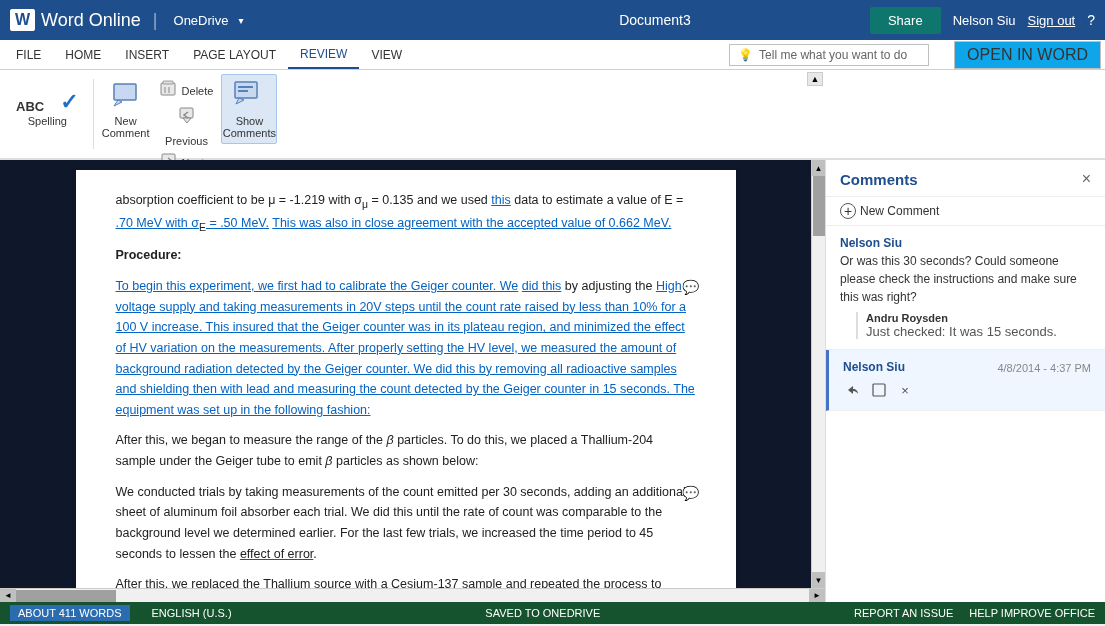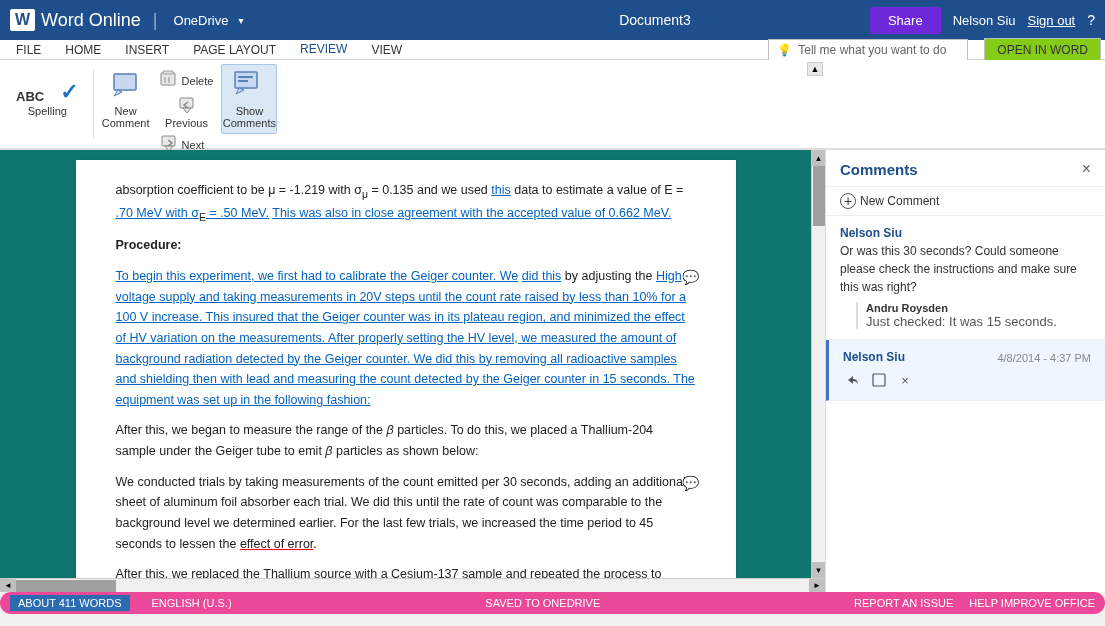--- a/index.html
+++ b/index.html
@@ -48,21 +48,21 @@
       flex: 1;
       text-align: center;
       font-size: 14px;
     }
     #title-bar .right-area {
       display: flex;
       align-items: center;
       gap: 12px;
     }
     #title-bar .share-btn {
-      background: #6d28d9;
+      background: #0f766e;
       color: white;
       border: none;
       padding: 6px 18px;
       font-size: 13px;
       cursor: pointer;
       border-radius: 2px;
     }
     #title-bar .user-name {
       font-size: 13px;
       color: white;
@@ -75,21 +75,21 @@
     }
     #title-bar .help-icon {
       font-size: 14px;
       color: white;
       cursor: pointer;
     }
 
     
     #menu-bar {
       background: white;
-      height: 20px;
+      height: 30px;
       display: flex;
       align-items: center;
       border-bottom: 1px solid #d0d0d0;
       padding: 0 4px;
     }
     .menu-item {
       padding: 6px 12px;
       font-size: 12px;
       cursor: pointer;
       color: #333;
@@ -105,25 +105,25 @@
       background: white;
       border: 1px solid #c0c0c0;
       padding: 3px 8px;
       font-size: 12px;
       color: #666;
       width: 200px;
       cursor: text;
     }
     .tell-me-box .bulb { margin-right: 6px; }
     .open-in-word-btn {
-      margin-left: 16px;
+      margin-left: 25px;
       padding: 4px 12px;
-      background: #84cc16;
+      background: #0ea5e9;
       border: 1px solid #c0c0c0;
-      font-size: 12px;
+      font-size: 16px;
       cursor: pointer;
       color: #333;
     }
 
     
     #ribbon {
       background: white;
       height: 90px;
       border-bottom: 2px solid #ddd;
       display: flex;
@@ -196,21 +196,21 @@
     
     #content-area {
       display: flex;
       height: calc(626px - 40px - 30px - 90px - 24px);
       background: #ebebeb;
     }
 
     
     #document-area {
       flex: 1;
-      background: #0f766e;
+      background: #0f172a;
       overflow-y: auto;
       padding: 10px 20px;
       position: relative;
     }
     #document-page {
       background: white;
       max-width: 660px;
       margin: 0 auto;
       padding: 20px 40px 30px;
       box-shadow: 0 1px 4px rgba(0,0,0,0.15);
@@ -328,28 +328,27 @@
       display: flex;
       align-items: center;
       justify-content: center;
       cursor: pointer;
       color: #555;
       font-size: 13px;
     }
 
     
     #status-bar {
-      background: #ec4899;
+      background: #14532d;
       height: 22px;
       display: flex;
       align-items: center;
       padding: 0 10px;
       color: white;
       font-size: 11px;
-      border-radius: 11px;
     }
     #status-bar .word-count {
       background: #2b6cb0;
       padding: 2px 8px;
       margin-right: 10px;
       font-size: 11px;
     }
     #status-bar .lang { margin-right: auto; padding-left: 12px; }
     #status-bar .saved { flex: 1; text-align: center; }
     #status-bar .right-links {
@@ -439,21 +438,21 @@
           <div class="icon-area" style="font-size:14px;">
             <svg width="18" height="18" viewBox="0 0 18 18" fill="none">
               <rect x="1" y="3" width="14" height="12" rx="1" fill="#e8e8e8" stroke="#888" stroke-width="1"></rect>
               <line x1="5" y1="7" x2="5" y2="13" stroke="#888" stroke-width="1"></line>
               <line x1="9" y1="7" x2="9" y2="13" stroke="#888" stroke-width="1"></line>
               <rect x="3" y="1" width="10" height="3" rx="0.5" fill="#e0e0e0" stroke="#888" stroke-width="0.8"></rect>
             </svg>
           </div>
           <div class="label">Delete</div>
         </div>
-        <div class="ribbon-btn-small" style="flex-direction:column;gap:0;">
+        <div class="ribbon-btn-small" style="flex-direction:column;gap:8px;">
           <div class="icon-area" style="font-size:14px;">
             <svg width="18" height="18" viewBox="0 0 18 18" fill="none">
               <rect x="2" y="2" width="13" height="10" rx="1" fill="#e8e8e8" stroke="#888" stroke-width="1"></rect>
               <polygon points="5,12 9,17 13,12" fill="#e8e8e8" stroke="#888" stroke-width="1"></polygon>
               <path d="M 10 6 L 6 9 L 10 12" stroke="#888" stroke-width="1.5" fill="none"></path>
             </svg>
           </div>
           <div class="label">Previous</div>
         </div>
         <div class="ribbon-btn-small" style="flex-direction:row;gap:4px;">

